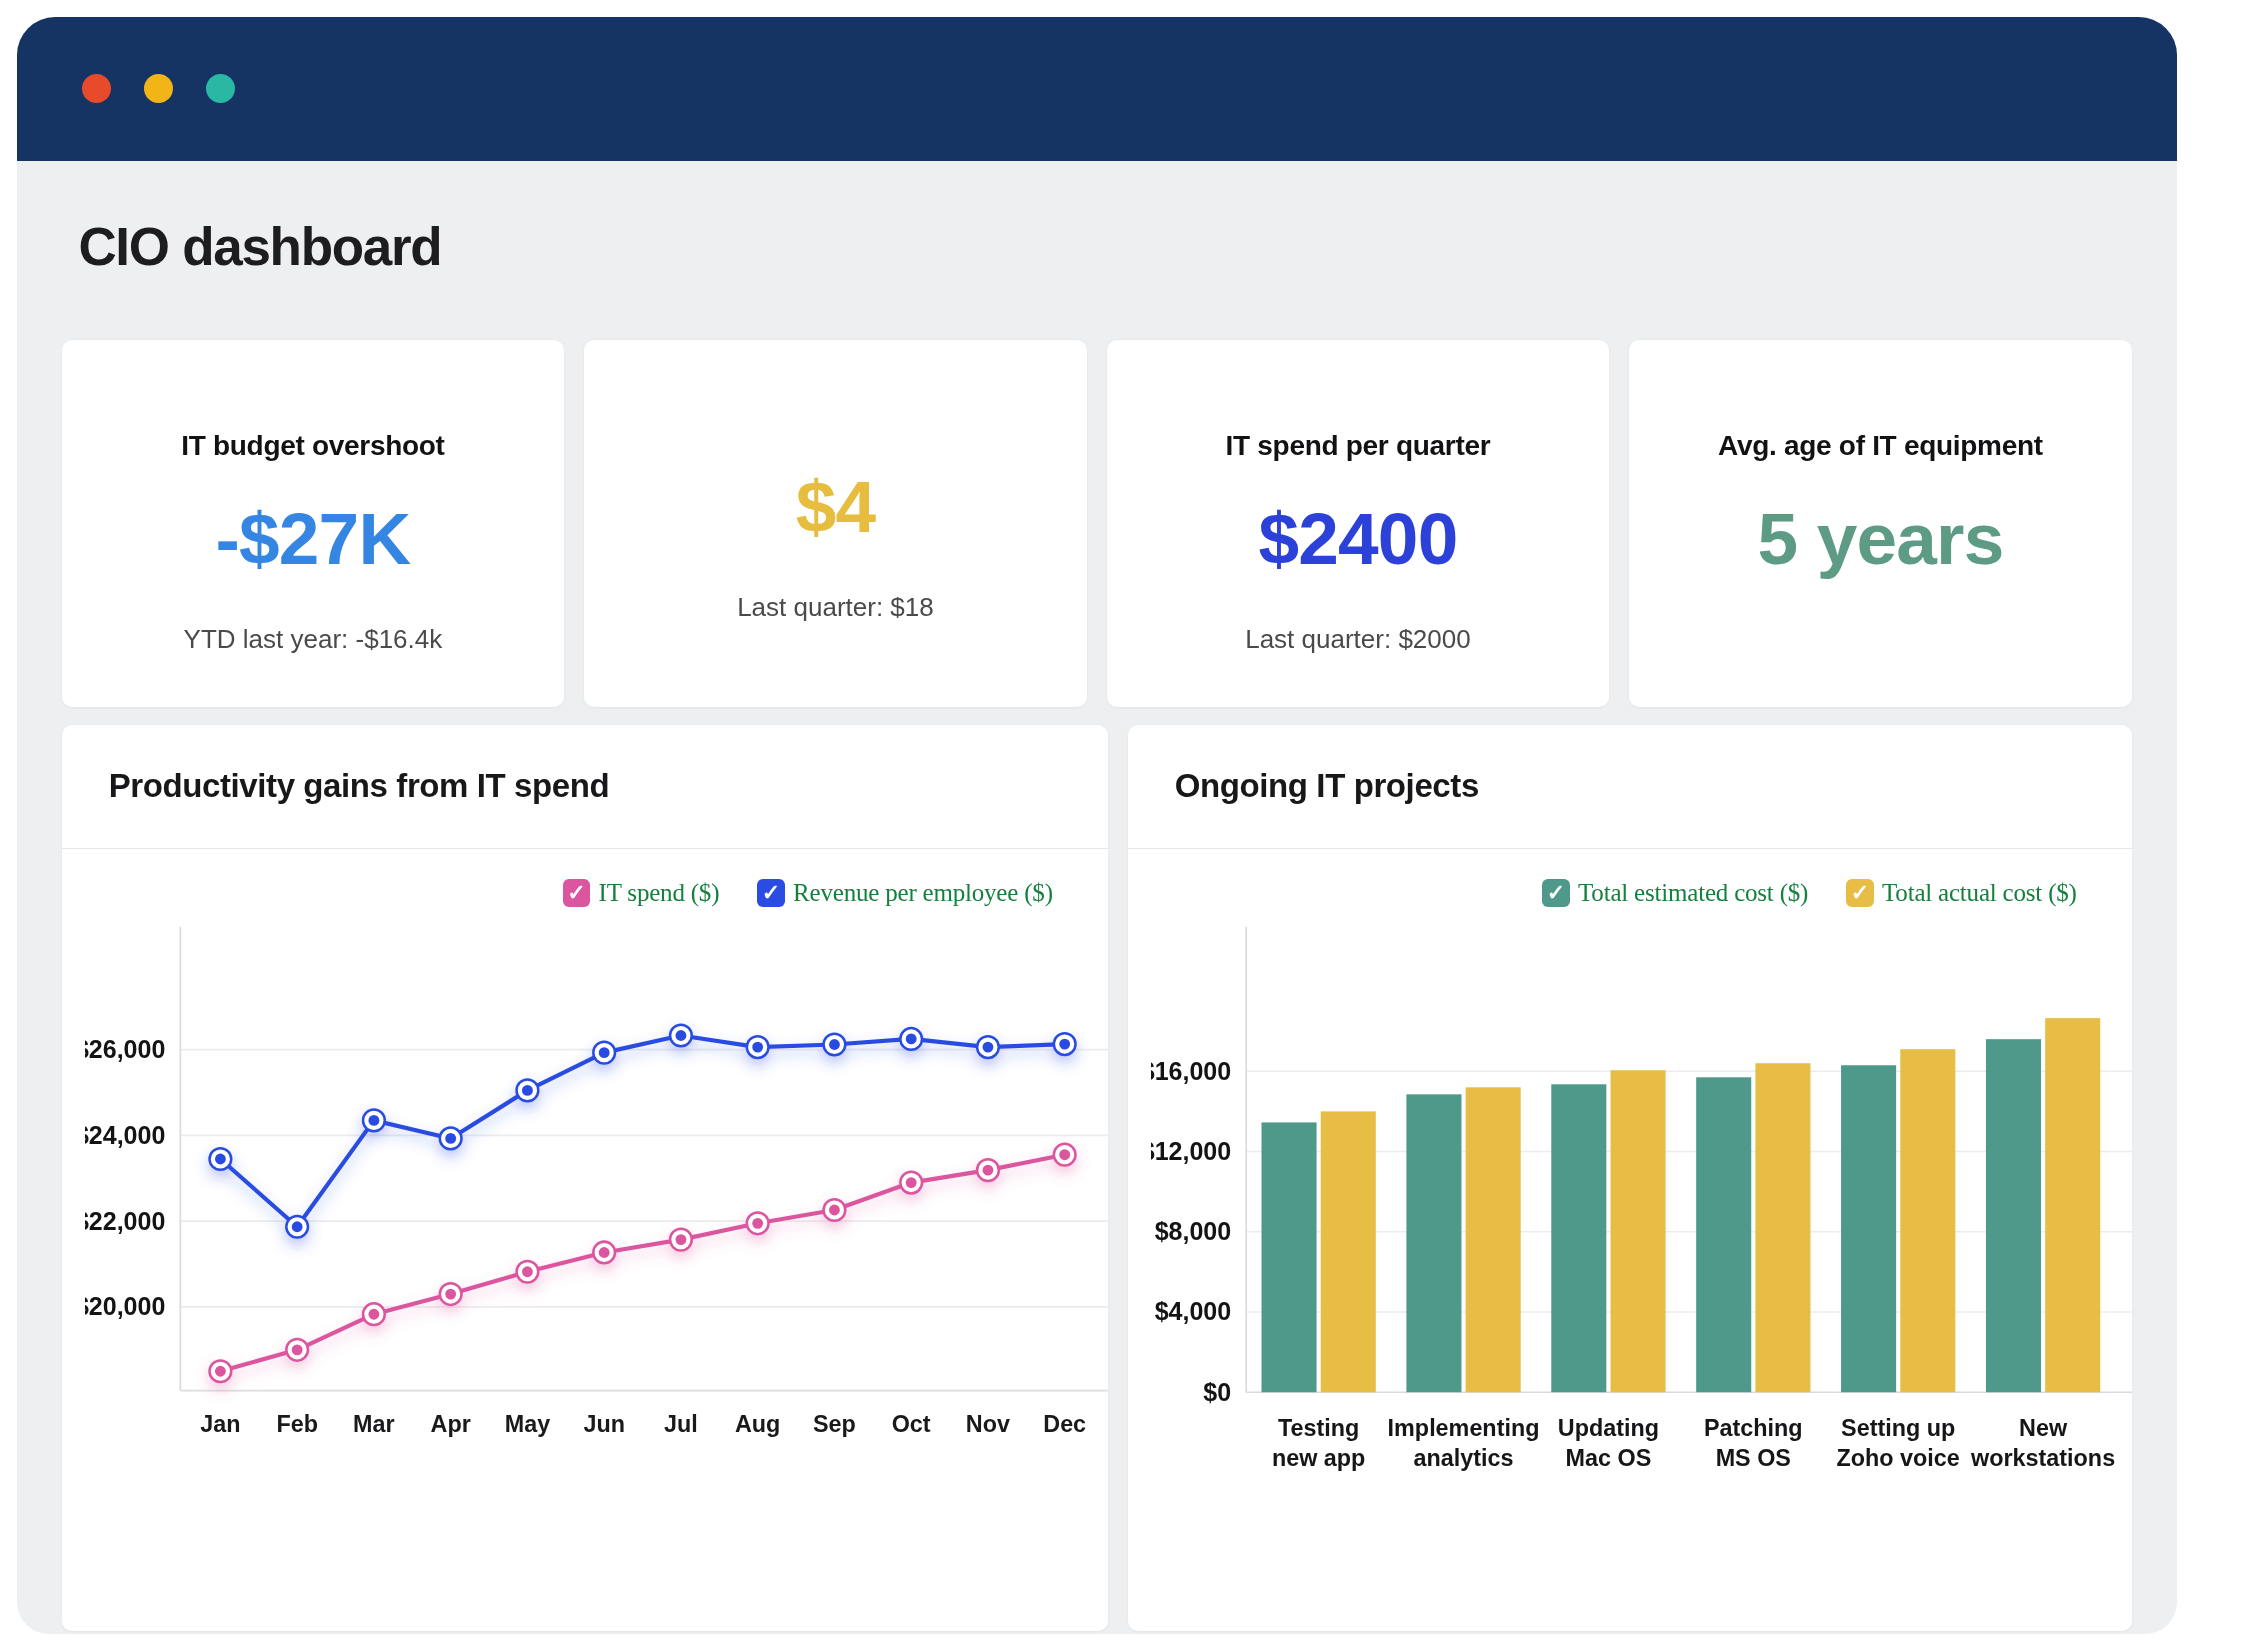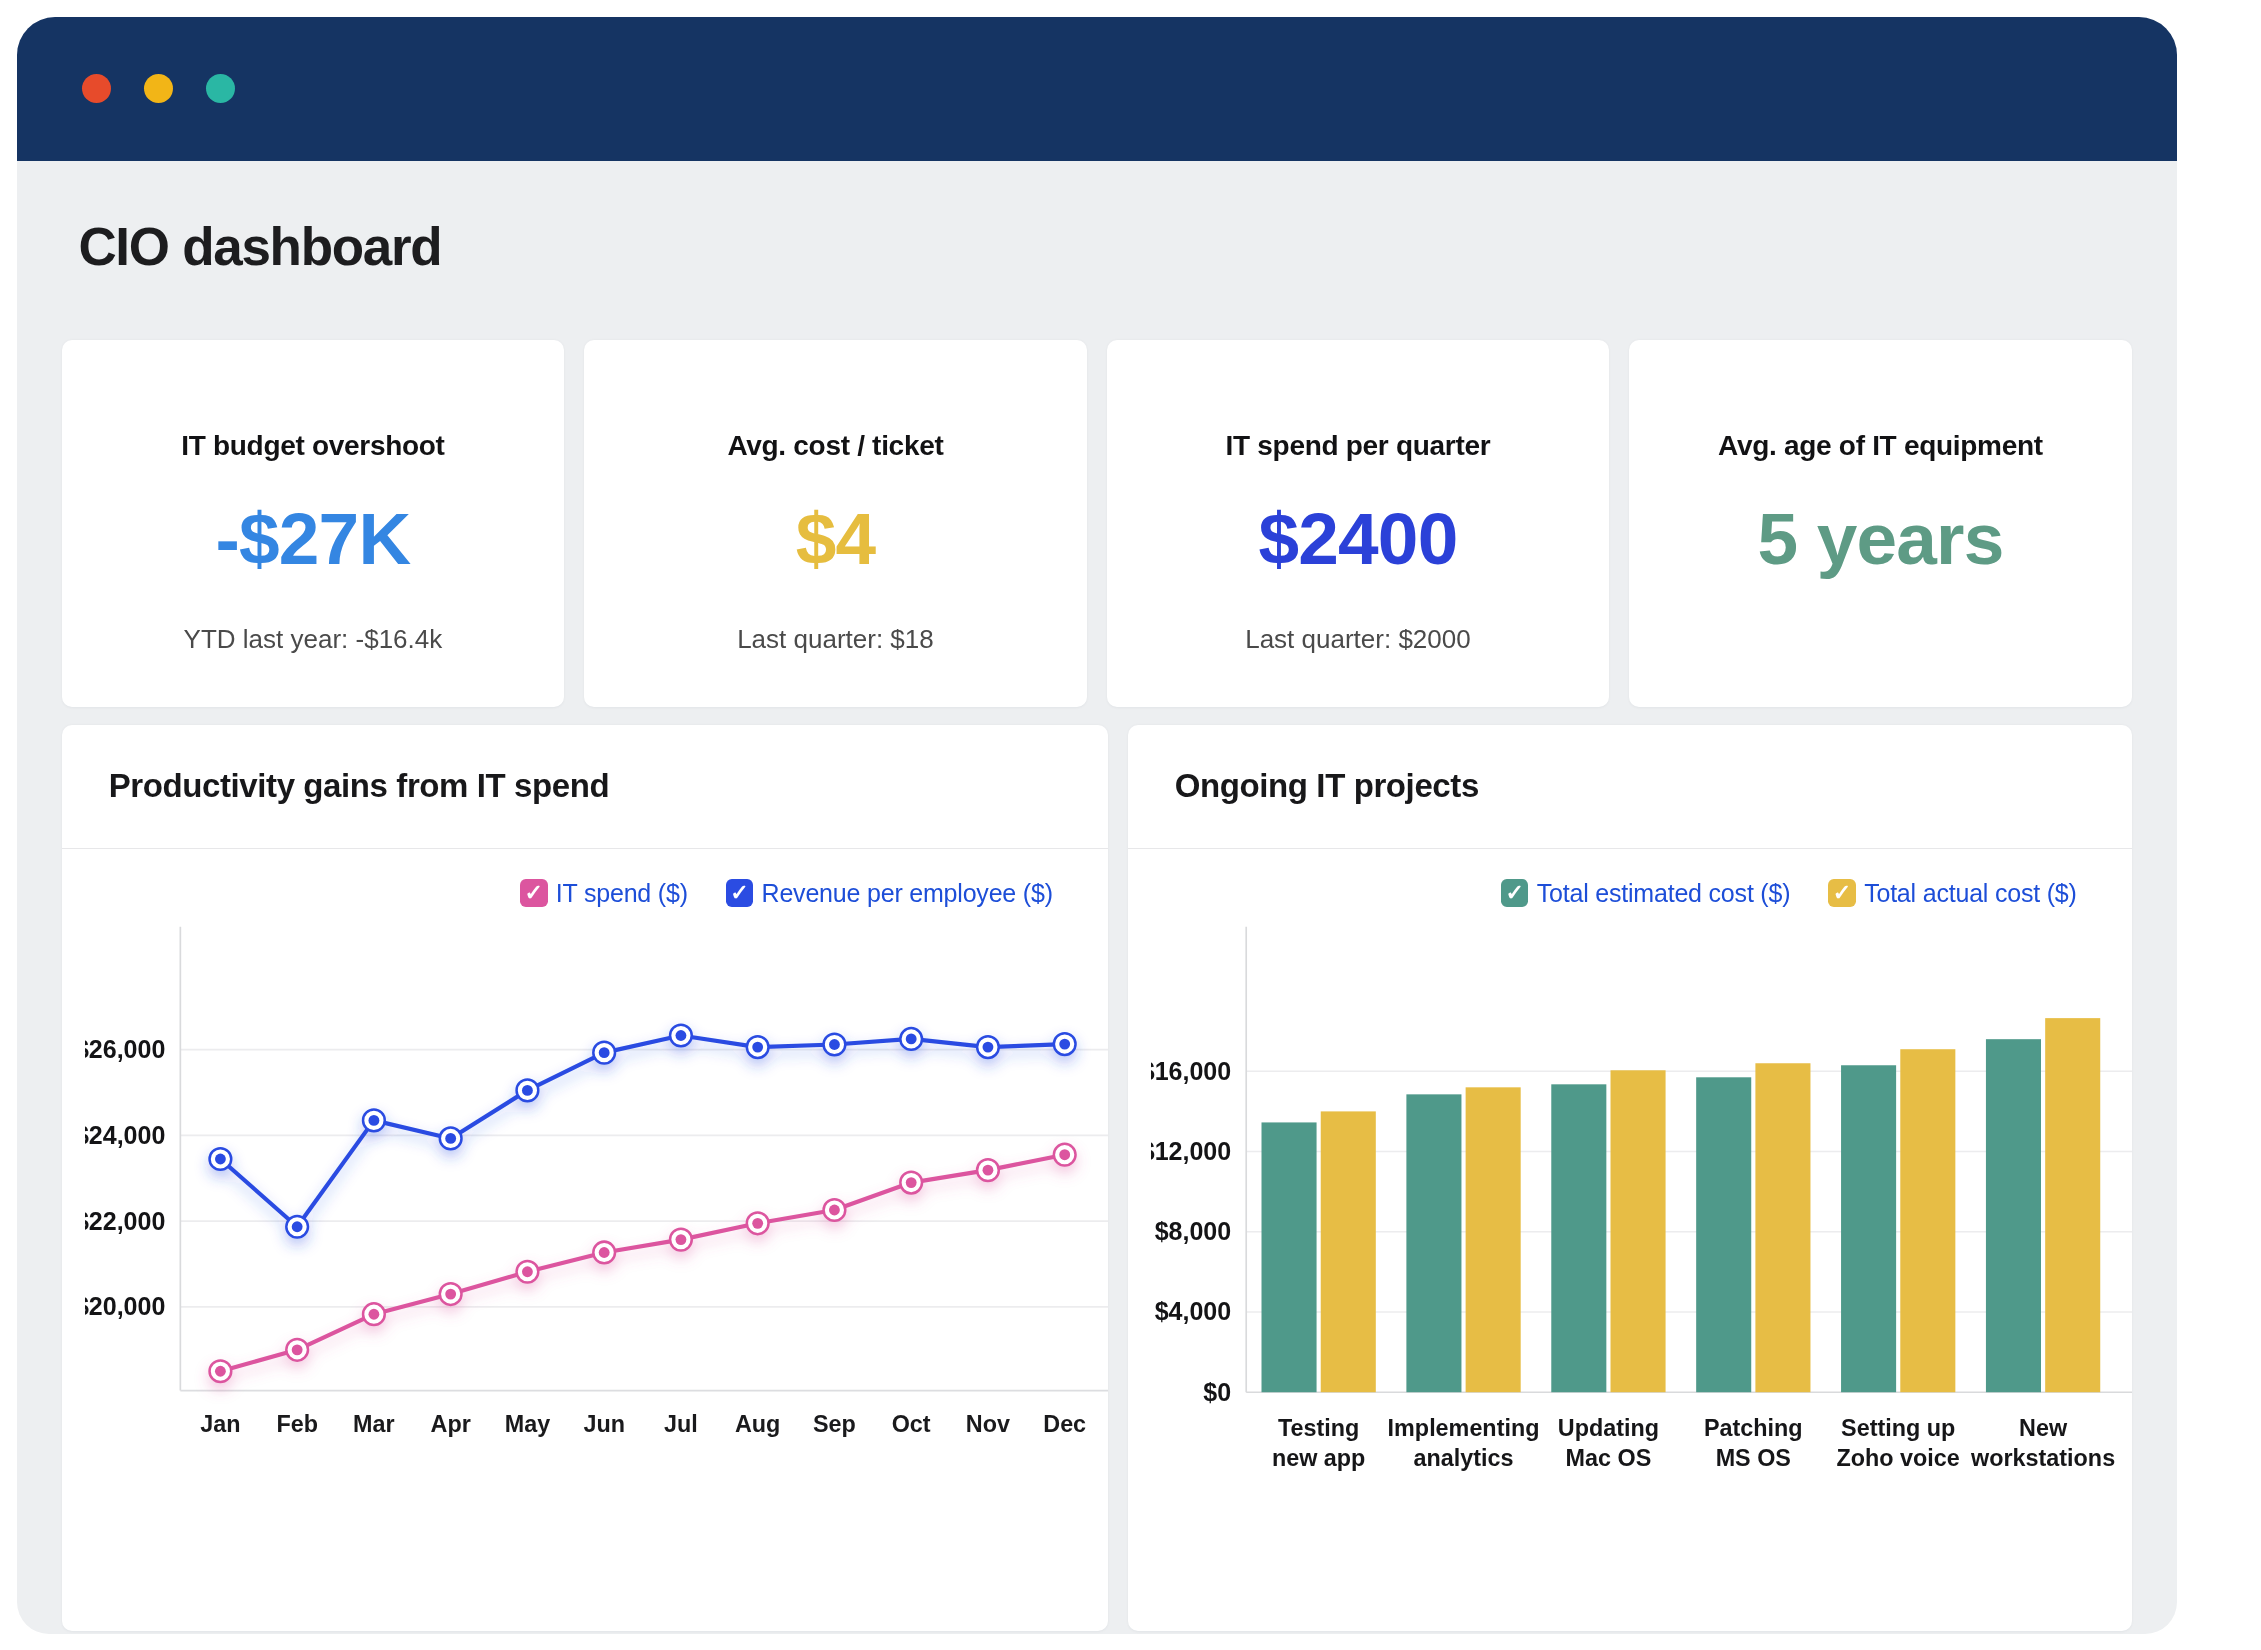--- a/index.html
+++ b/index.html
@@ -26,21 +26,21 @@
   .chart-card.left { flex:1.042; }
   .chart-card.right { flex:1; }
   .chart-head { height:124px; display:flex; align-items:center; padding:0 47px;
                 border-bottom:1.7px solid #e7e7e9; }
   .chart-title { font-size:33px; font-weight:700; color:#18181a; letter-spacing:-0.4px; }
   .legend { display:flex; justify-content:flex-end; align-items:center; gap:38px;
             margin-top:28px; padding-right:55px; height:33px; }
   .legend-item { display:flex; align-items:center; gap:8.3px; }
   .legend-box { width:27.5px; height:27.5px; border-radius:5.8px; color:#ffffff; font-size:22px;
                 font-weight:700; display:flex; align-items:center; justify-content:center; }
-  .legend-label { font-size:25px; color:#1d4ed8; font-weight:500; letter-spacing:-0.2px; }
+  .legend-label { font-size:25px; color:#15803d; font-weight:500; letter-spacing:-0.2px;font-family:Liberation Serif, serif; }
   .chart-svg { display:block; margin-left:23.4px; margin-top:5px; }
 </style>
 </head>
 <body>
 
 <div class="window">
   <div class="titlebar">
     <div class="dot" id="dot0" style="background: rgb(231, 75, 43);"></div>
     <div class="dot" id="dot1" style="background: rgb(242, 181, 23);"></div>
     <div class="dot" id="dot2" style="background: rgb(42, 183, 164);"></div>
@@ -49,21 +49,20 @@
   <div class="content">
     <h1 class="page-title">CIO dashboard</h1>
 
     <div class="kpi-row">
       <div class="kpi-card">
         <div class="kpi-title">IT budget overshoot</div>
         <div class="kpi-value" style="color: rgb(52, 134, 226);">-$27K</div>
         <div class="kpi-sub">YTD last year: -$16.4k</div>
       </div>
       <div class="kpi-card">
-        <div class="kpi-title">Avg. cost / ticket</div>
         <div class="kpi-value" style="color: rgb(230, 189, 63);">$4</div>
         <div class="kpi-sub">Last quarter: $18</div>
       </div>
       <div class="kpi-card">
         <div class="kpi-title">IT spend per quarter</div>
         <div class="kpi-value" style="color: rgb(43, 65, 216);">$2400</div>
         <div class="kpi-sub">Last quarter: $2000</div>
       </div>
       <div class="kpi-card">
         <div class="kpi-title">Avg. age of IT equipment</div>

